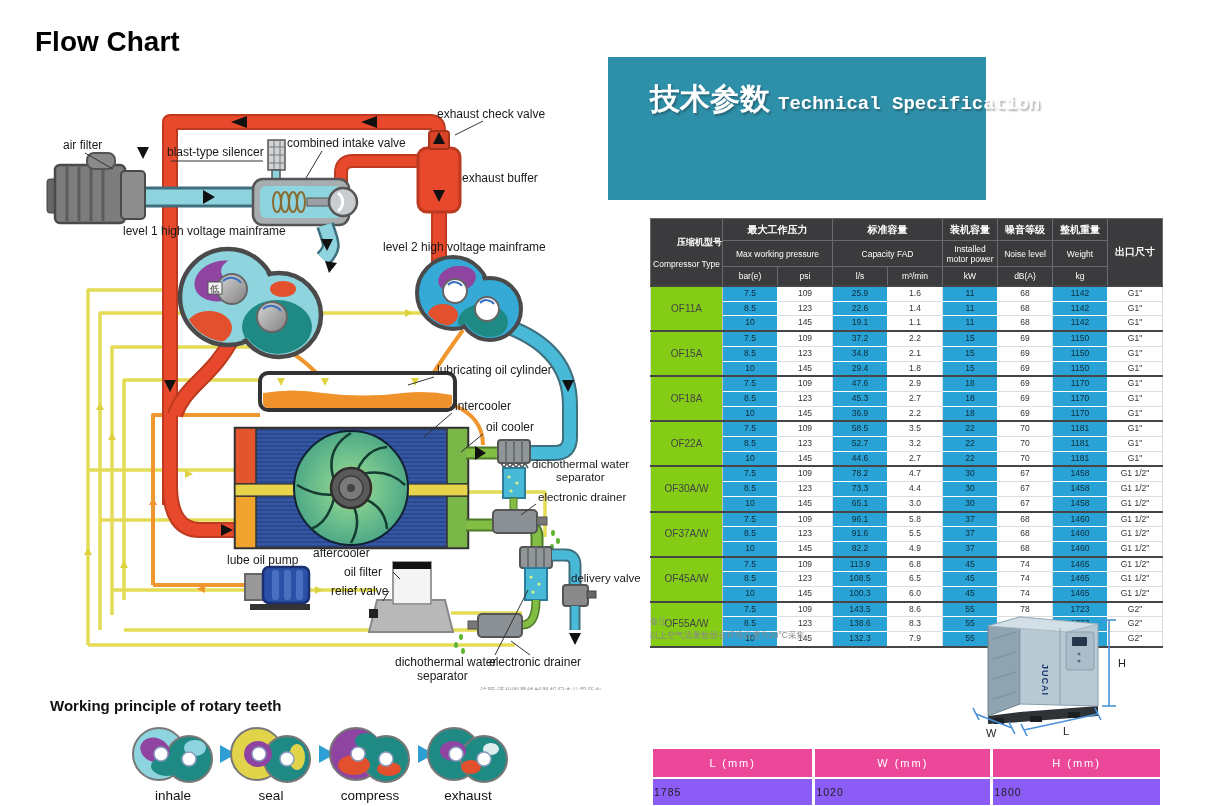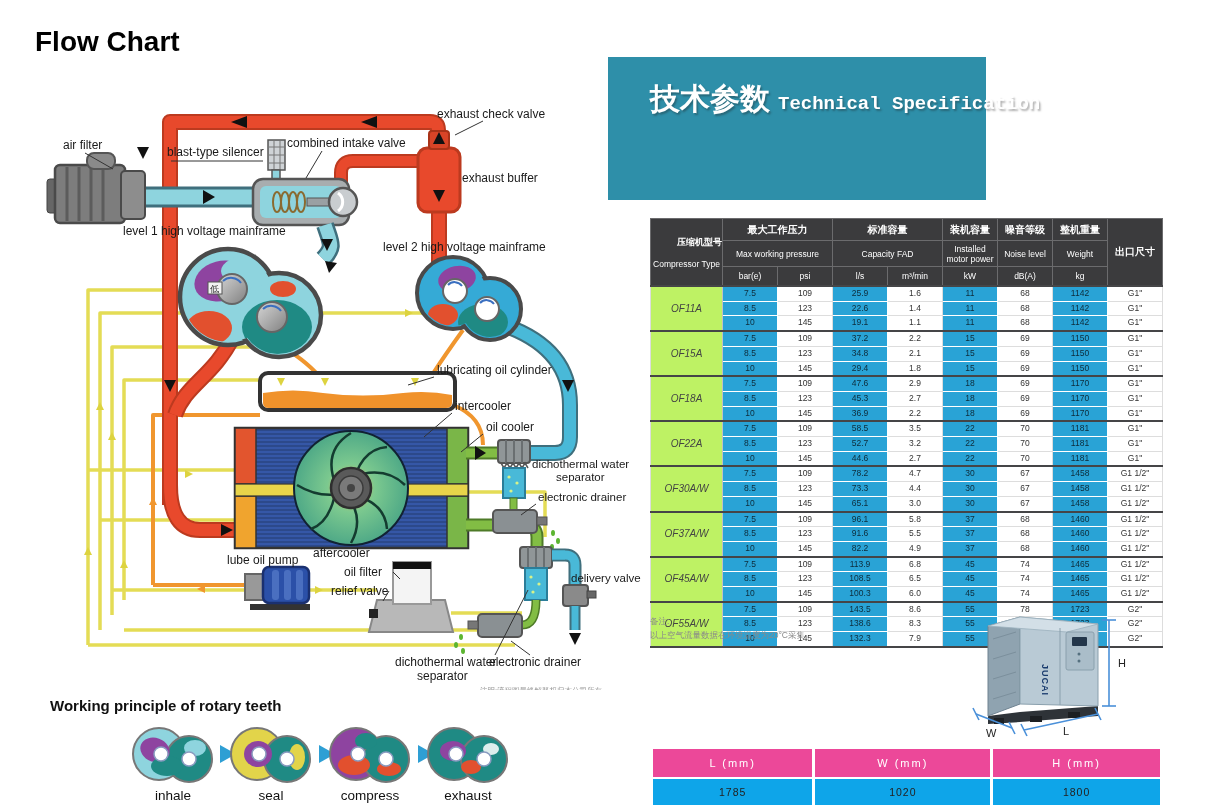--- a/index.html
+++ b/index.html
@@ -24,27 +24,27 @@
   .spec-table th{background:#3b3b3d;color:#fff;font-weight:normal;border:1px solid #6b6b6d;padding:0;}
   .spec-table .g-cn{font-size:10px;height:21px;font-weight:bold;}
   .spec-table .g-en{font-size:8.5px;height:25px;}
   .spec-table .unit{font-size:8.5px;height:18px;}
   .spec-table .model-h .cn{font-size:9px;font-weight:bold;margin-bottom:10px;text-align:right;}
   .spec-table .model-h .en{font-size:8.5px;}
   .spec-table thead{border-bottom:2px solid #2c2c2e;}
   .spec-table tbody td{font-size:8.5px;height:13.7px;line-height:13.7px;text-align:center;color:#333;
      border:1px solid #ddd;padding:0;}
   .spec-table tbody td.blue{background:#29a3d6;border-color:#fff;color:#0d2b3a;}
-  .spec-table tbody td.model{font-size:10px;color:#444;background:#bef264;border-right:1px solid #c2c2c2;font-style:italic;}
+  .spec-table tbody td.model{font-size:10px;color:#444;background:#84cc16;border-right:1px solid #c2c2c2;}
   .spec-table tbody tr.group-start td{border-top:2px solid #454547;}
   .remark{position:absolute;left:650px;top:614px;font-size:8.5px;color:#8a8a8a;line-height:14px;}
   #compressor-svg{position:absolute;left:968px;top:604px;}
   .dim-table{position:absolute;left:650px;top:747px;width:513px;border-collapse:separate;border-spacing:3px 2px;}
   .dim-table th{background:#ec4899;color:#fff;height:26px;font-size:11px;letter-spacing:2px;font-weight:normal;}
-  .dim-table td{background:#0ea5e9;height:24px;text-align:center;font-size:10.5px;letter-spacing:1px;color:#222;}
+  .dim-table td{background:#8b5cf6;height:24px;text-align:left;font-size:10.5px;letter-spacing:1px;color:#222;}
   svg text{font-family:"Liberation Sans",sans-serif;}
   .dlabel{font-size:12px;fill:#1a1a1a;}
   .dlabel-s{font-size:11.5px;fill:#1a1a1a;}
   .leader{stroke:#333;stroke-width:1;fill:none;}
 </style>
 </head>
 <body>
 
 <div class="flow-title">Flow Chart</div>
 

